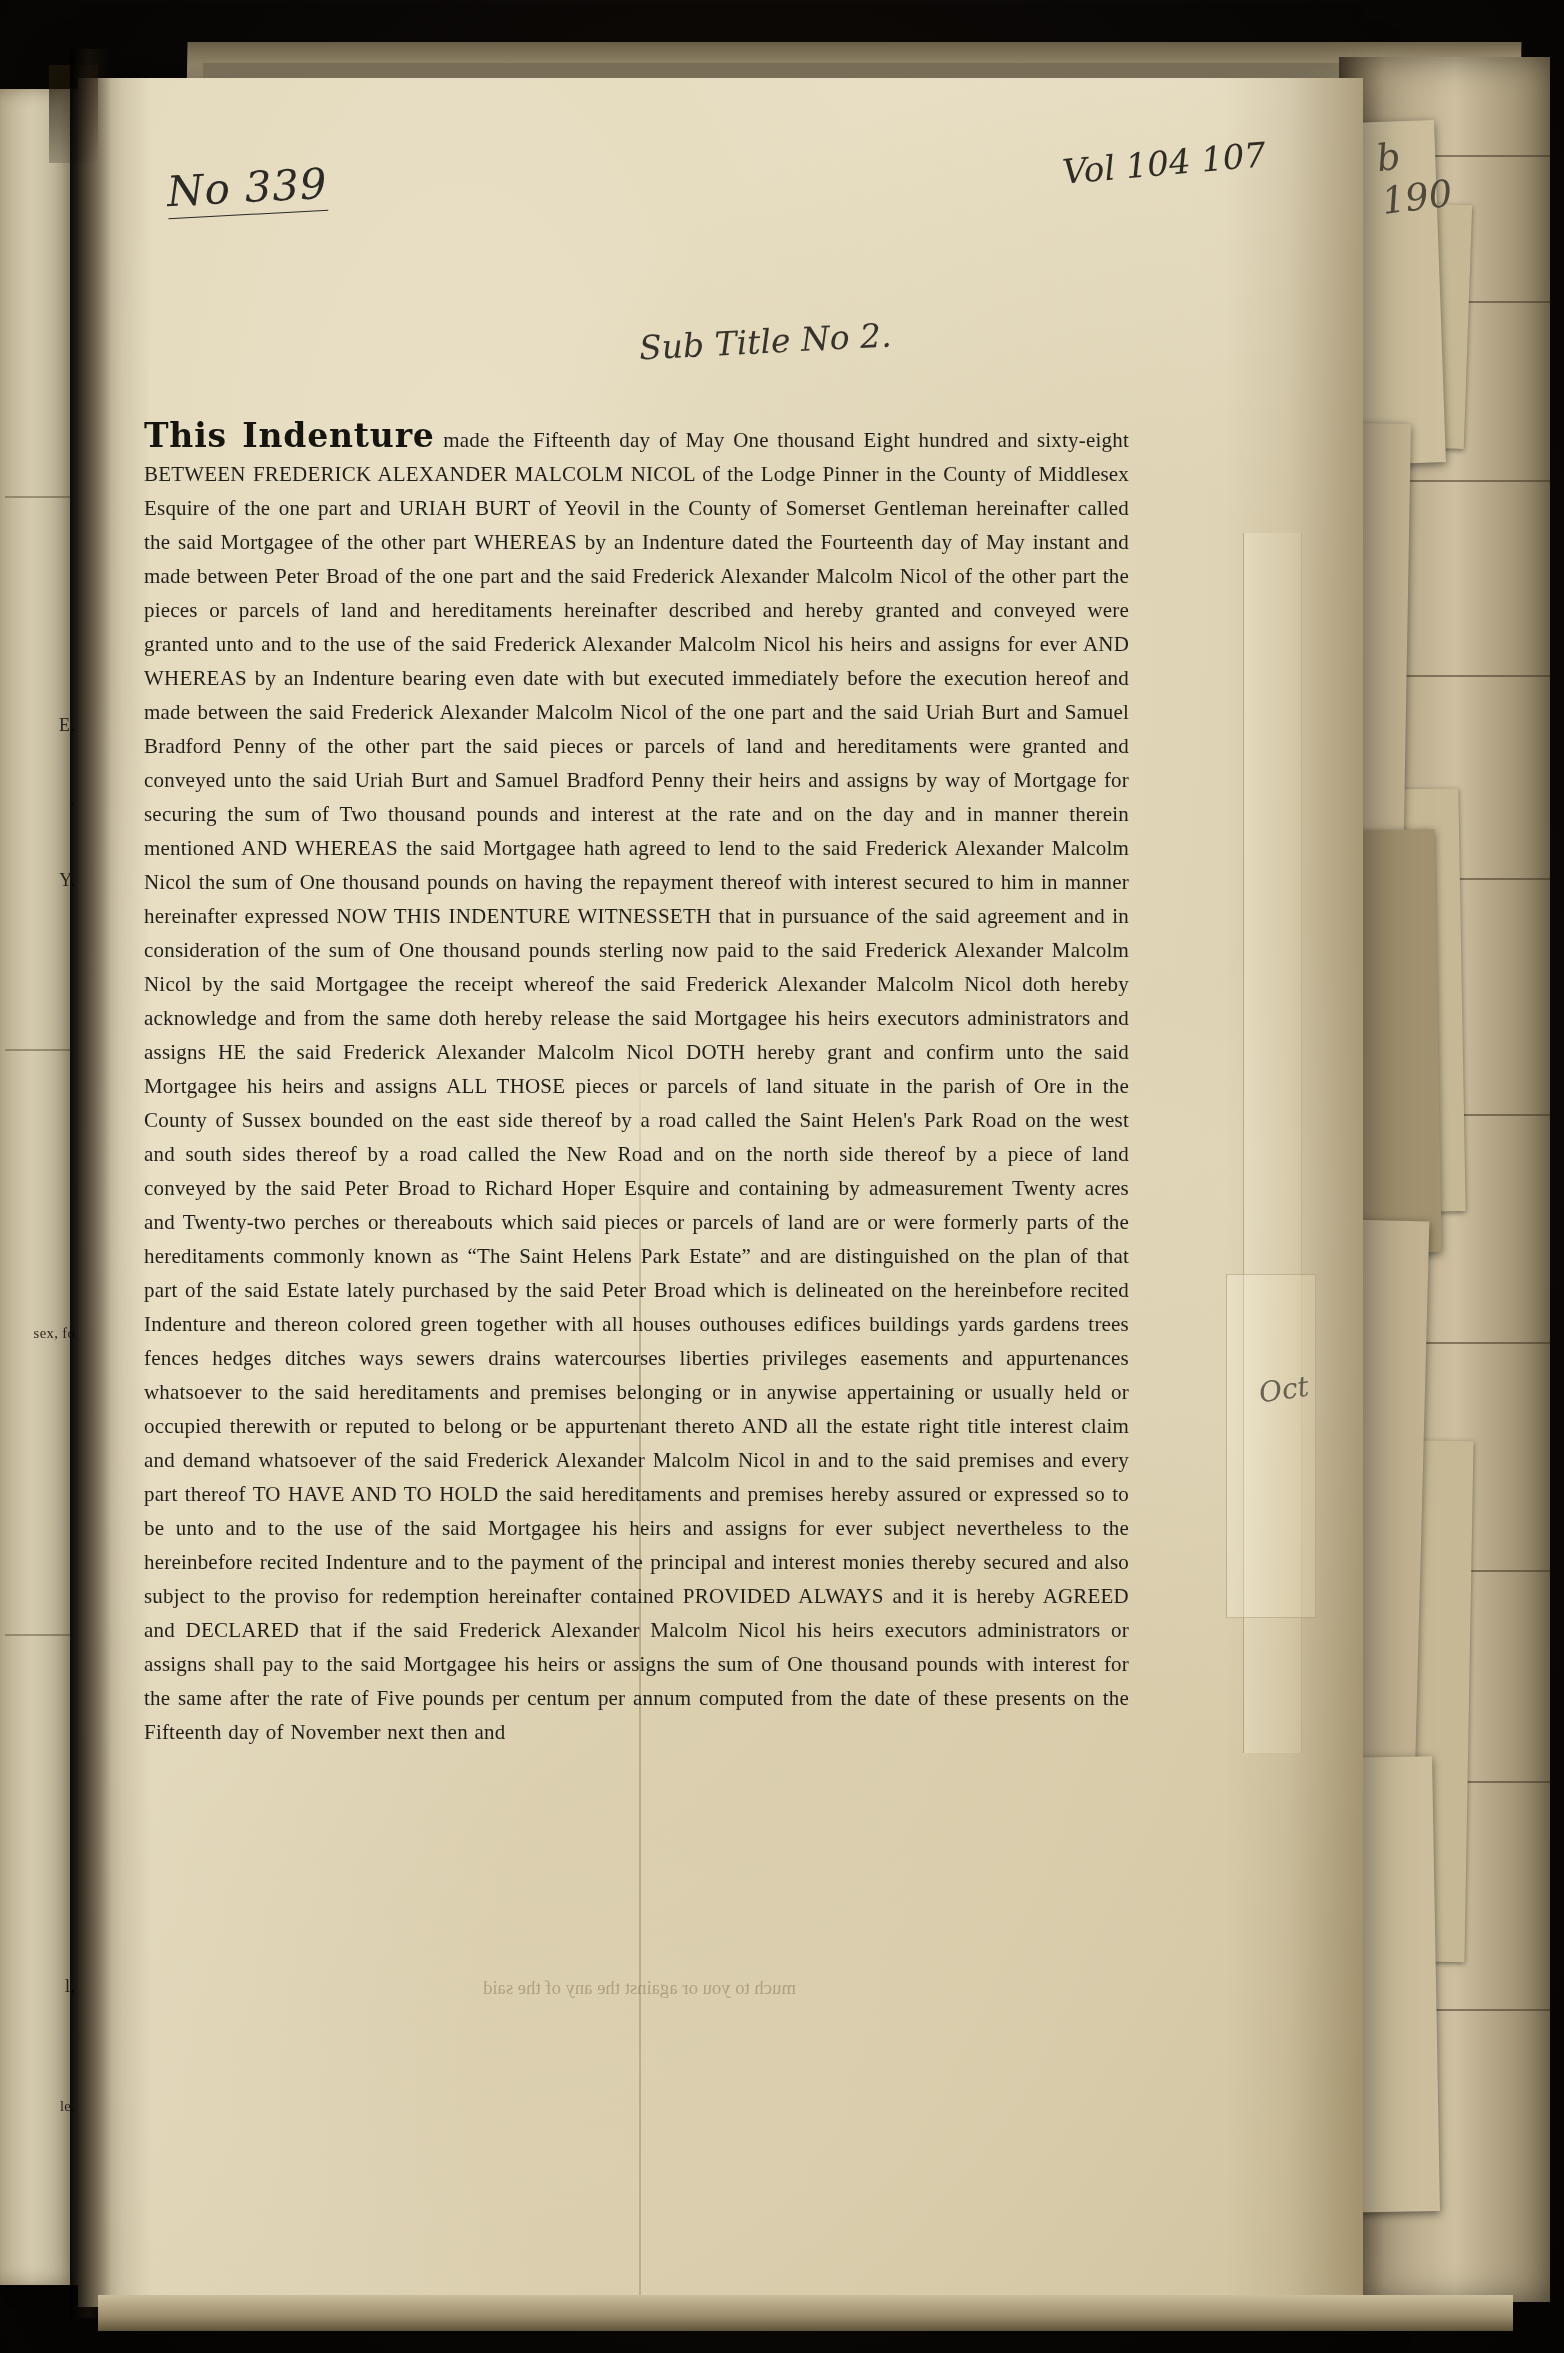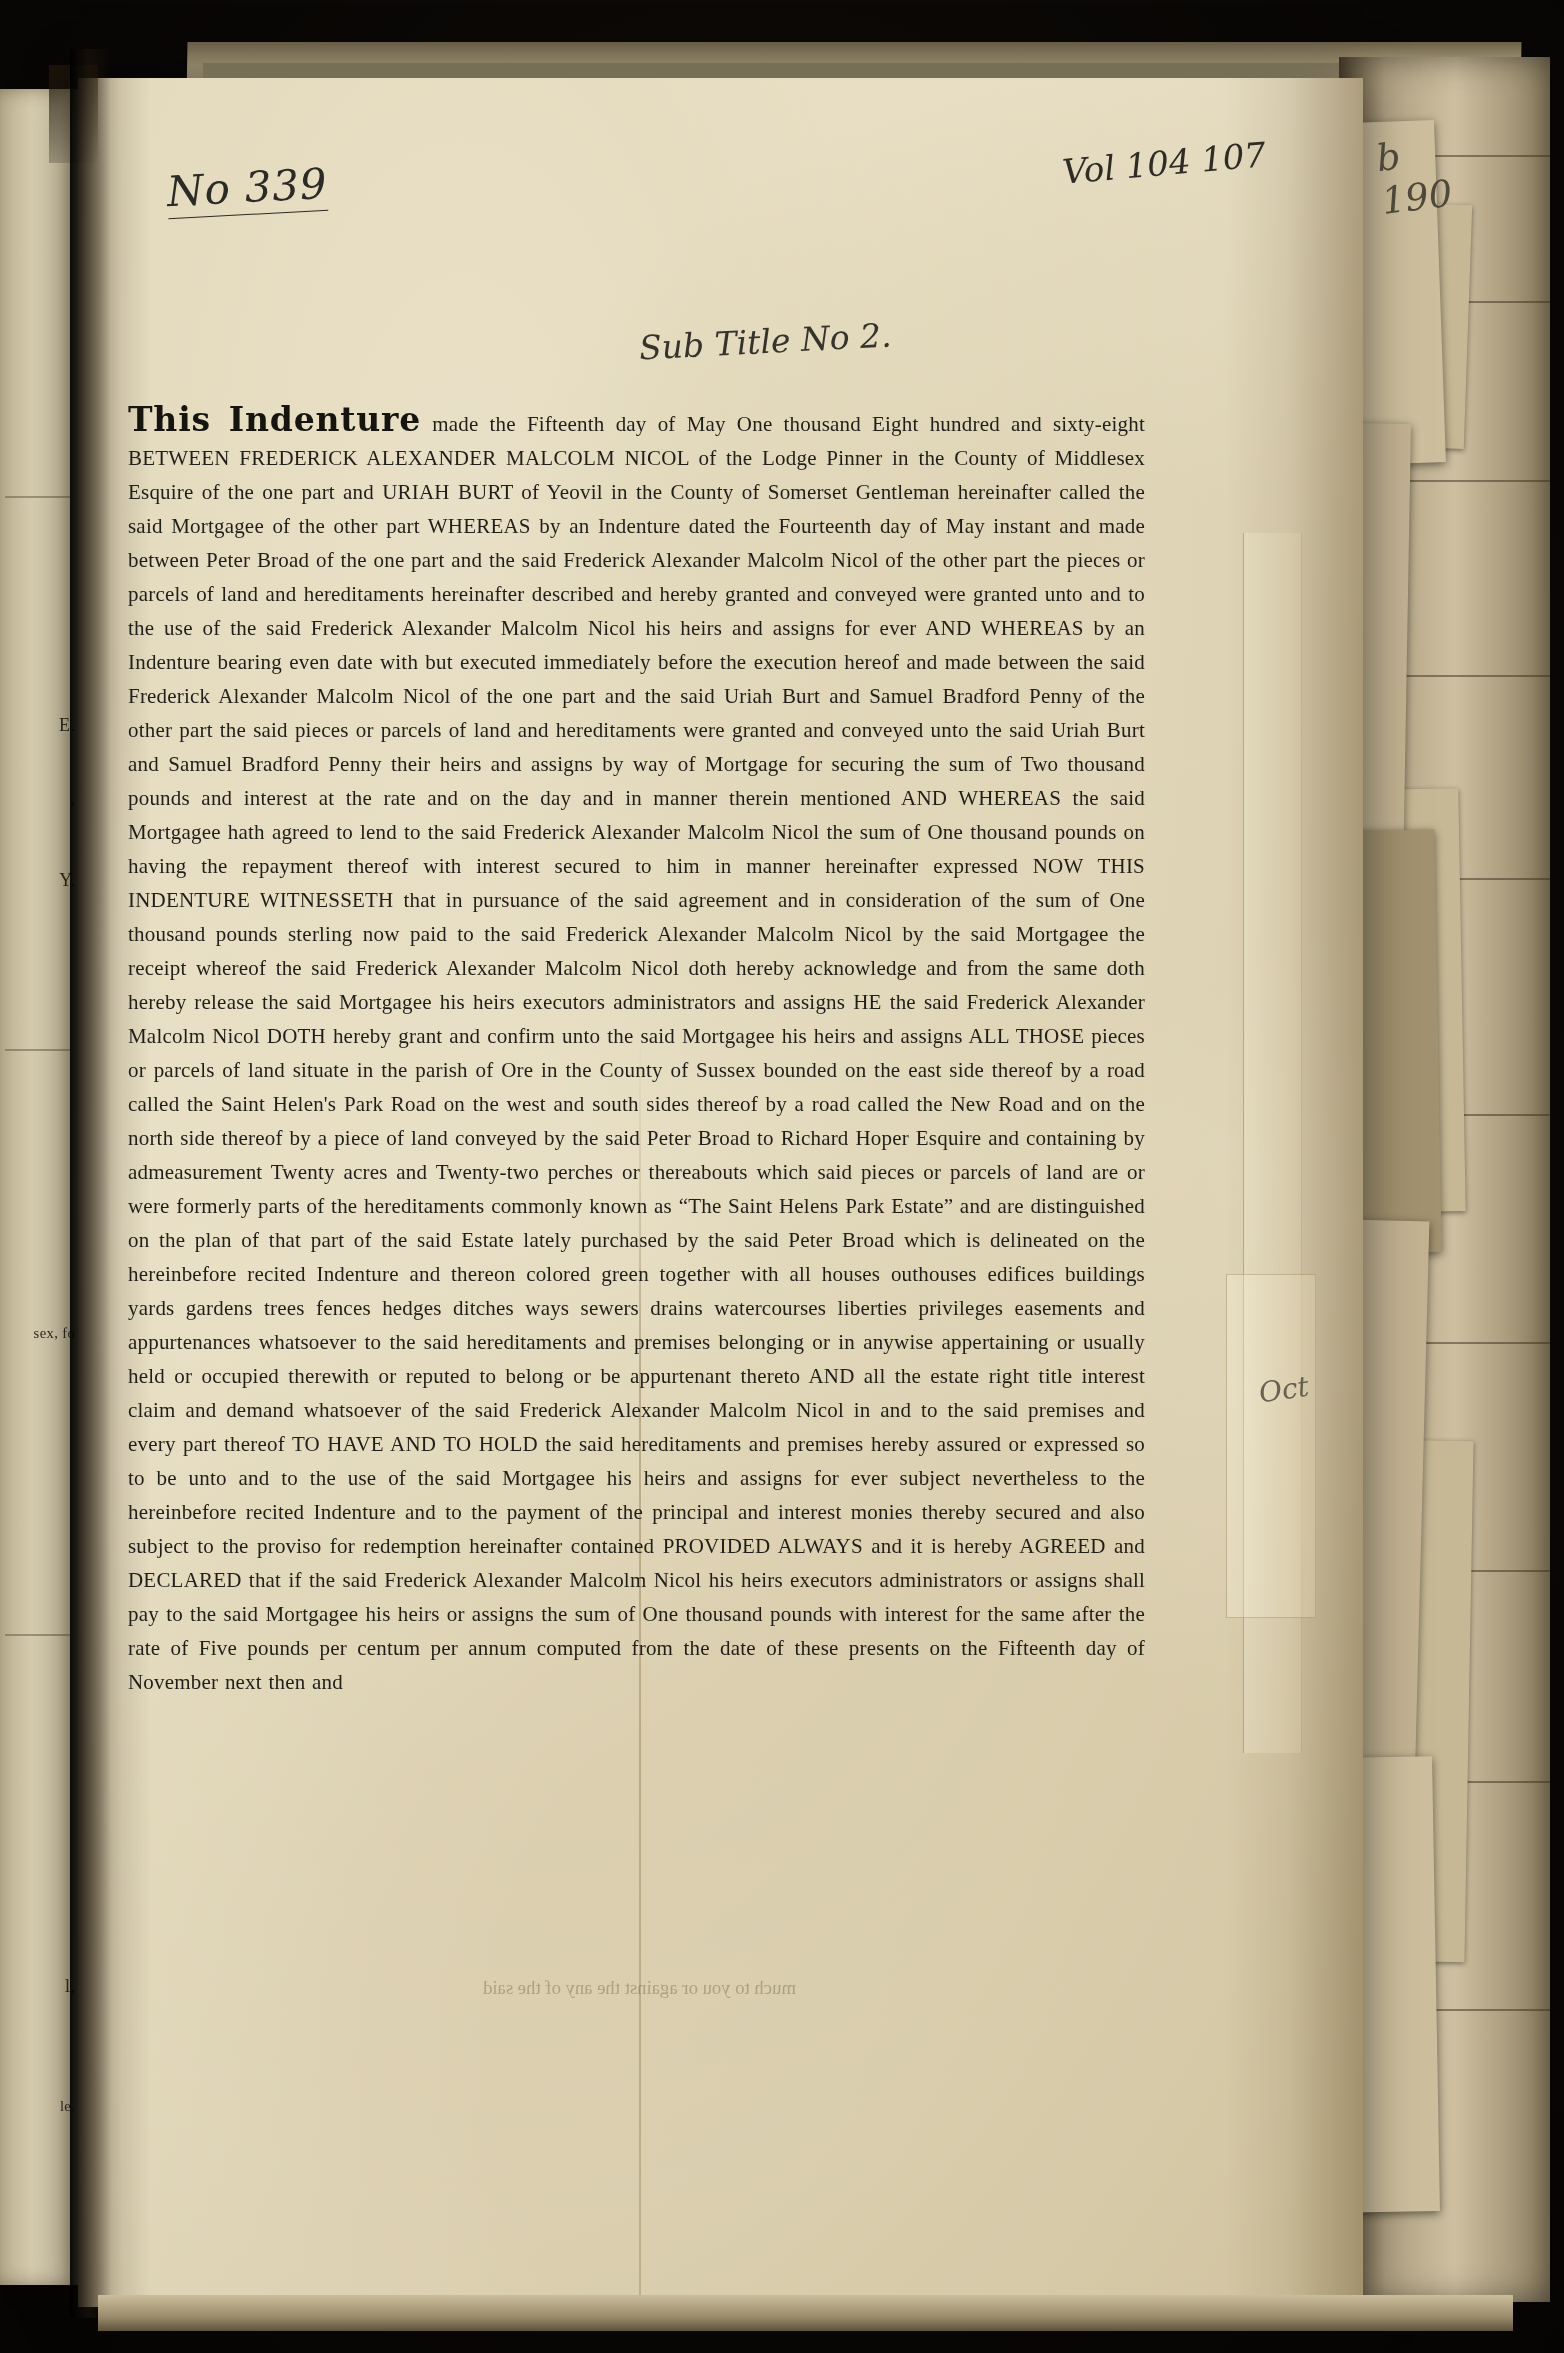--- a/index.html
+++ b/index.html
@@ -185,21 +185,21 @@
     color: #35332b;
   }
 
   
   .body-block {
     position: absolute;
     left: 50px; top: 325px;
     width: 1017px;
   }
   .body-block p {
-    margin: 0;
+    margin: 16px;
     font-family: "Liberation Serif", serif;
     font-size: 21px;
     line-height: 34px;
     text-align: justify;
     color: #201e19;
     letter-spacing: 0.2px;
     word-spacing: 1.2px;
   }
   .dropcap {
     font-family: "DejaVu Serif", serif;

